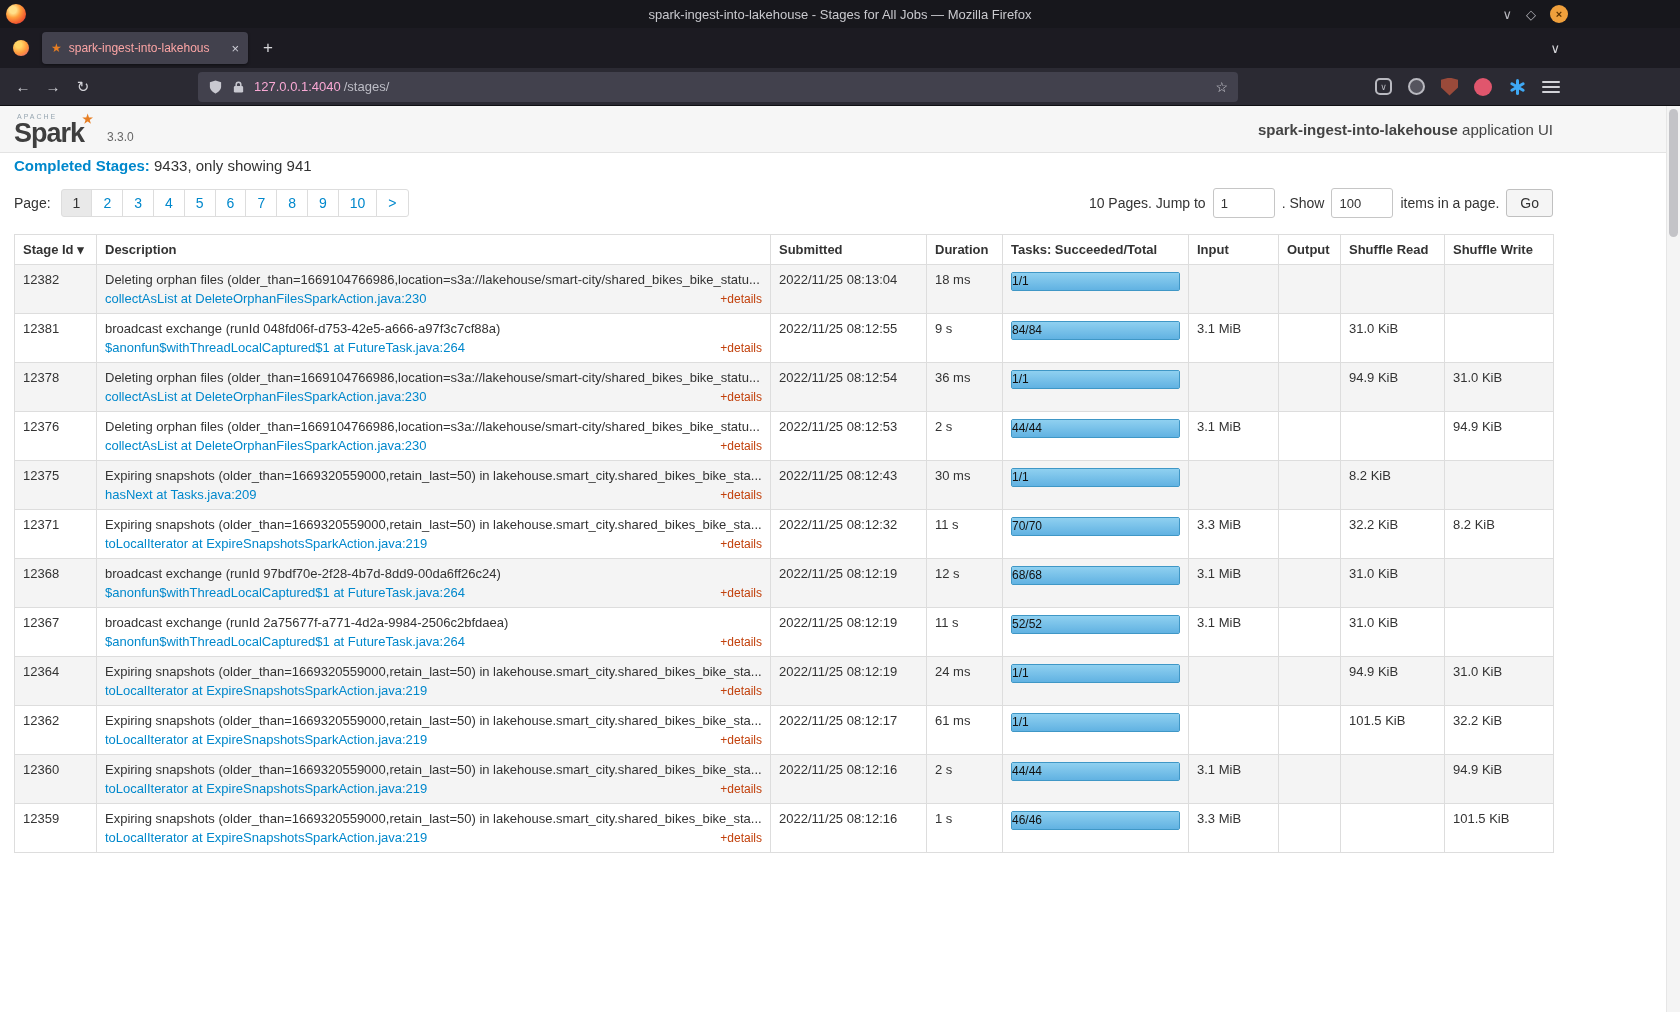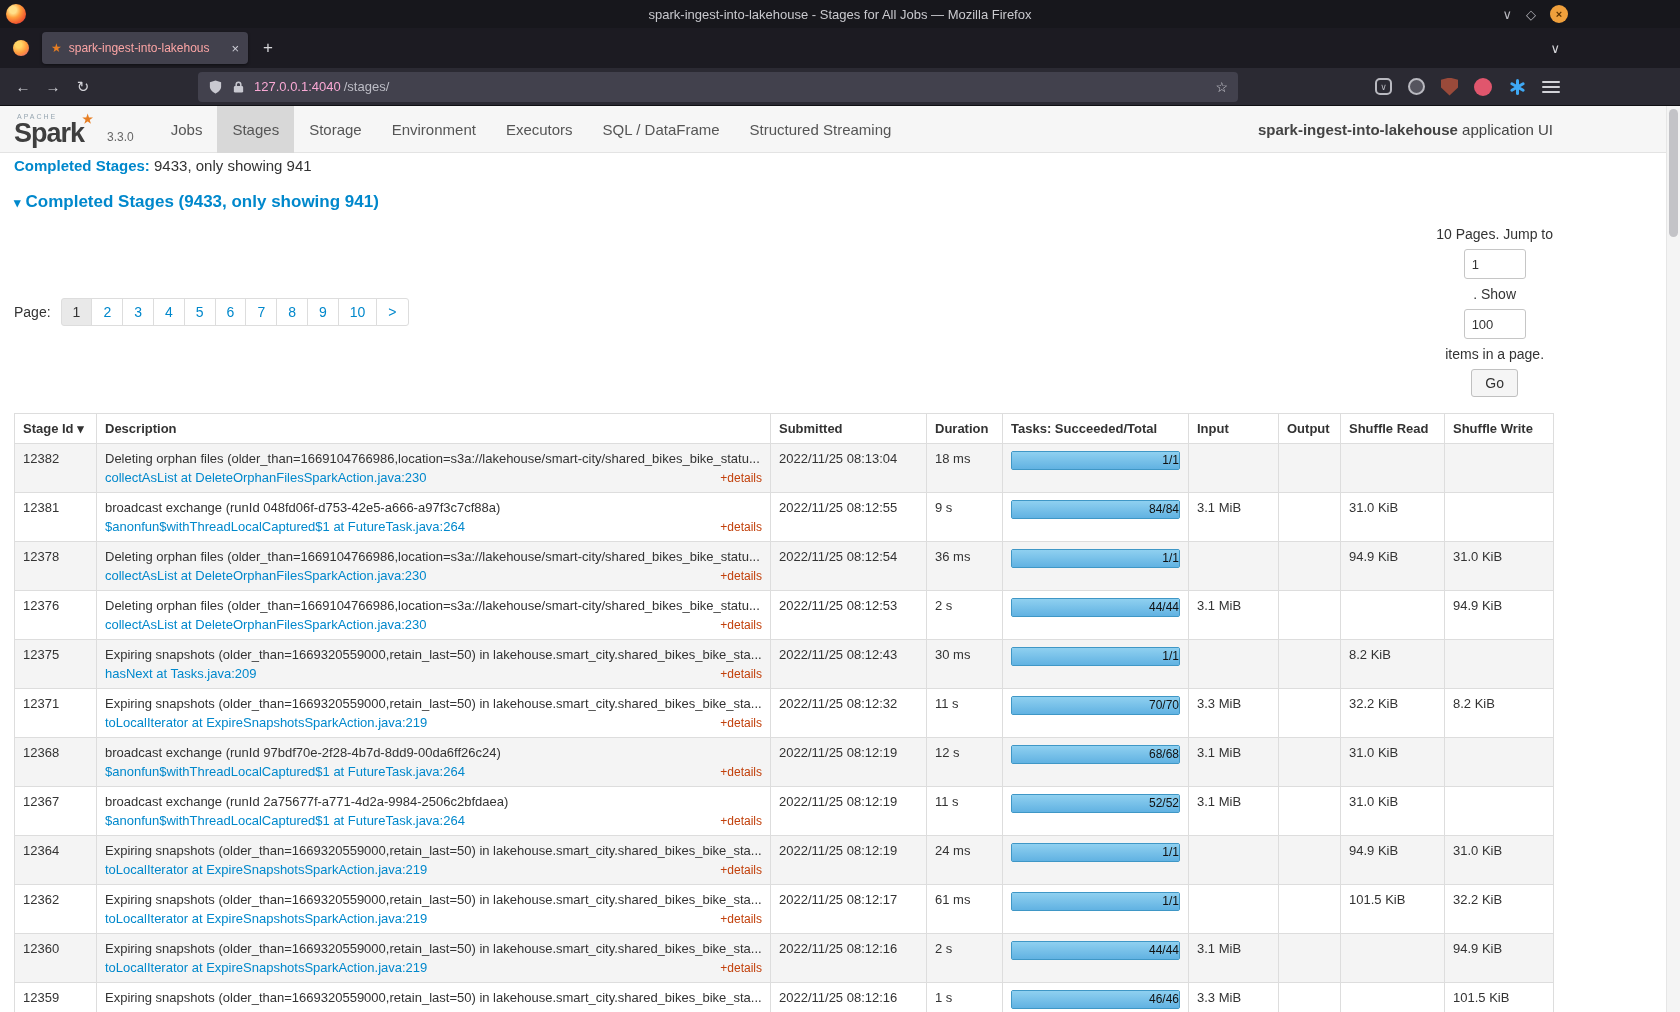--- a/index.html
+++ b/index.html
@@ -83,39 +83,39 @@
   .section-head { margin-top:18px; font-size:17px; font-weight:bold; color:#0088cc; cursor:pointer; }
   .section-head .arrow { font-size:13px; margin-right:5px; }
 
   .pager-row { margin-top:14px; display:flex; align-items:center; font-size:14px; color:#333; }
   .pager-label { margin-right:10px; }
   .page-btn { display:inline-block; padding:5px 11px; border:1px solid #ddd; margin-left:-1px;
      color:#0088cc; background:#fff; text-decoration:none; font-size:14px; }
   .page-btn.first { border-radius:3px 0 0 3px; margin-left:0; }
   .page-btn.last { border-radius:0 3px 3px 0; }
   .page-btn.current { background:#e9e9e9; color:#333; }
-  .pager-right { margin-left:auto; display:flex; align-items:center; gap:7px;flex-direction:column; }
+  .pager-right { margin-left:auto; display:flex; align-items:center; gap:7px; }
   .pager-input { width:62px; height:30px; border:1px solid #c6c6c6; border-radius:3px; padding:0 7px;
      font-size:13px; color:#333; font-family:"Liberation Sans", sans-serif; }
   .go-btn { padding:5px 13px; border:1px solid #c0c0c0; border-radius:3px; background:#f5f5f5;
      font-size:14px; color:#333; cursor:pointer; font-family:"Liberation Sans", sans-serif; }
 
   table.stages { border-collapse:collapse; table-layout:fixed; width:1539px; margin-top:16px; font-size:13px; }
   .stages th, .stages td { border:1px solid #ddd; padding:7px 8px; text-align:left; vertical-align:top; color:#333; }
   .stages th { font-weight:bold; white-space:nowrap; overflow:hidden; }
   .stages tbody tr:nth-child(odd) { background:#f4f4f4; }
   .stages td { white-space:nowrap; overflow:hidden; }
   .desc1 { white-space:nowrap; overflow:hidden; }
   .desc2 { display:flex; align-items:baseline; margin-top:4px; }
   .desc2 a { color:#0088cc; text-decoration:none; white-space:nowrap; overflow:hidden; }
   .details { margin-left:auto; color:#c2410c; font-size:12px; cursor:pointer; padding-left:8px;text-align:right; }
   .progress { position:relative; height:19px; border:1px solid #3f97c6; border-radius:2px; background:#e8e8e8; }
   .progress-fill { position:absolute; left:0; top:0; bottom:0; width:100%;
      background:linear-gradient(#8fd0f0,#61b2e2); }
-  .progress-label { position:absolute; left:0; right:0; top:0; bottom:0; text-align:right;
+  .progress-label { position:absolute; left:0; right:0; top:0; bottom:0; text-align:left;
      line-height:17px; font-size:12px; color:#111; }
 
   .scrollbar { position:absolute; top:0; right:0; bottom:0; width:14px; background:#f4f4f4;
      border-left:1px solid #e6e6e6; }
   .scroll-thumb { position:absolute; top:3px; left:2px; width:9px; height:128px; background:#c3c3c7; border-radius:5px; }
 </style>
 </head>
 <body>
 
 <div class="screen">
@@ -184,45 +184,33 @@
   </div>
 
   <div class="page">
 
     <div class="spark-header">
       <div class="spark-logo">
         <span class="logo-apache">APACHE</span>
         <span class="logo-word"><span>Spark</span><span class="logo-star">★</span></span>
       </div>
       <span class="logo-version">3.3.0</span>
-      <div class="spark-nav">
-        <a href="#">Jobs</a>
-        <a href="#" class="active">Stages</a>
-        <a href="#">Storage</a>
-        <a href="#">Environment</a>
-        <a href="#">Executors</a>
-        <a href="#">SQL / DataFrame</a>
-        <a href="#">Structured Streaming</a>
-      </div>
       <div class="app-title">
         <b>spark-ingest-into-lakehouse</b>
         <span>application UI</span>
       </div>
     </div>
 
     <div class="content">
 
       <div class="summary-line">
         <a href="#">Completed Stages:</a>
         <span>9433, only showing 941</span>
       </div>
 
-      <div class="section-head">
-        <span class="arrow">▾</span><span>Completed Stages (9433, only showing 941)</span>
-      </div>
 
       <div class="pager-row">
         <span class="pager-label">Page:</span>
         <a href="#" class="page-btn first current">1</a>
         <a href="#" class="page-btn">2</a>
         <a href="#" class="page-btn">3</a>
         <a href="#" class="page-btn">4</a>
         <a href="#" class="page-btn">5</a>
         <a href="#" class="page-btn">6</a>
         <a href="#" class="page-btn">7</a>

